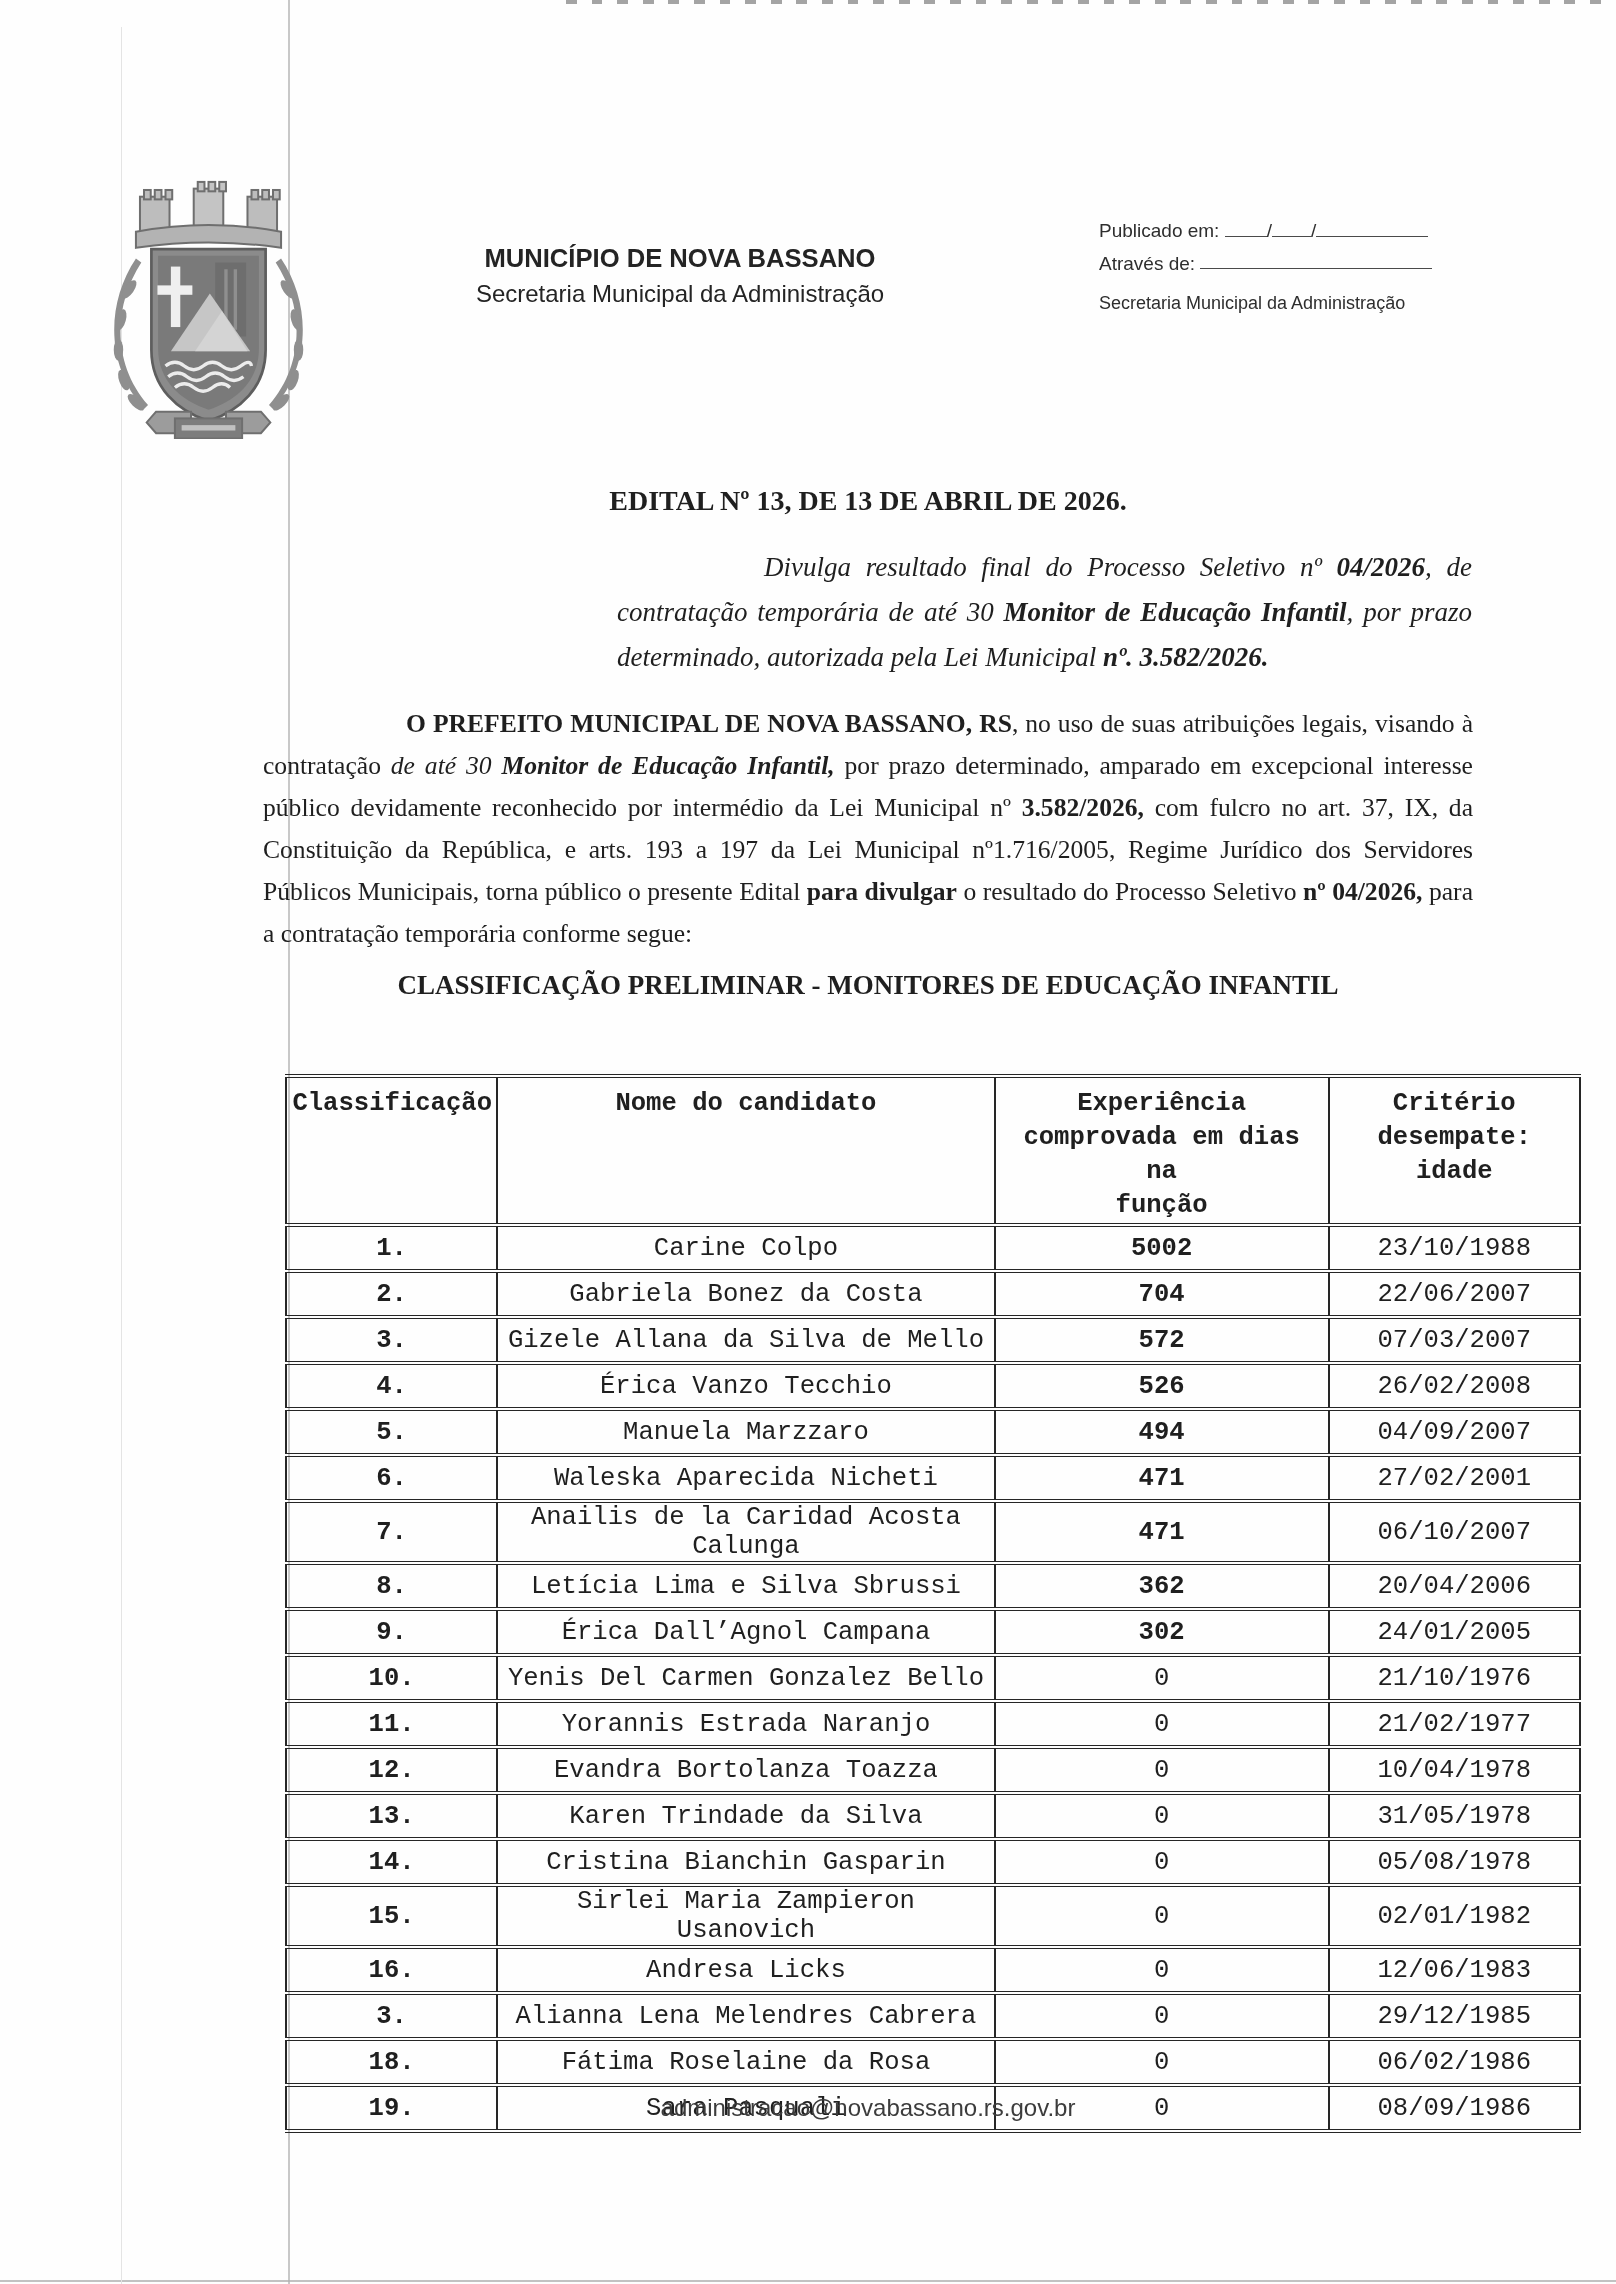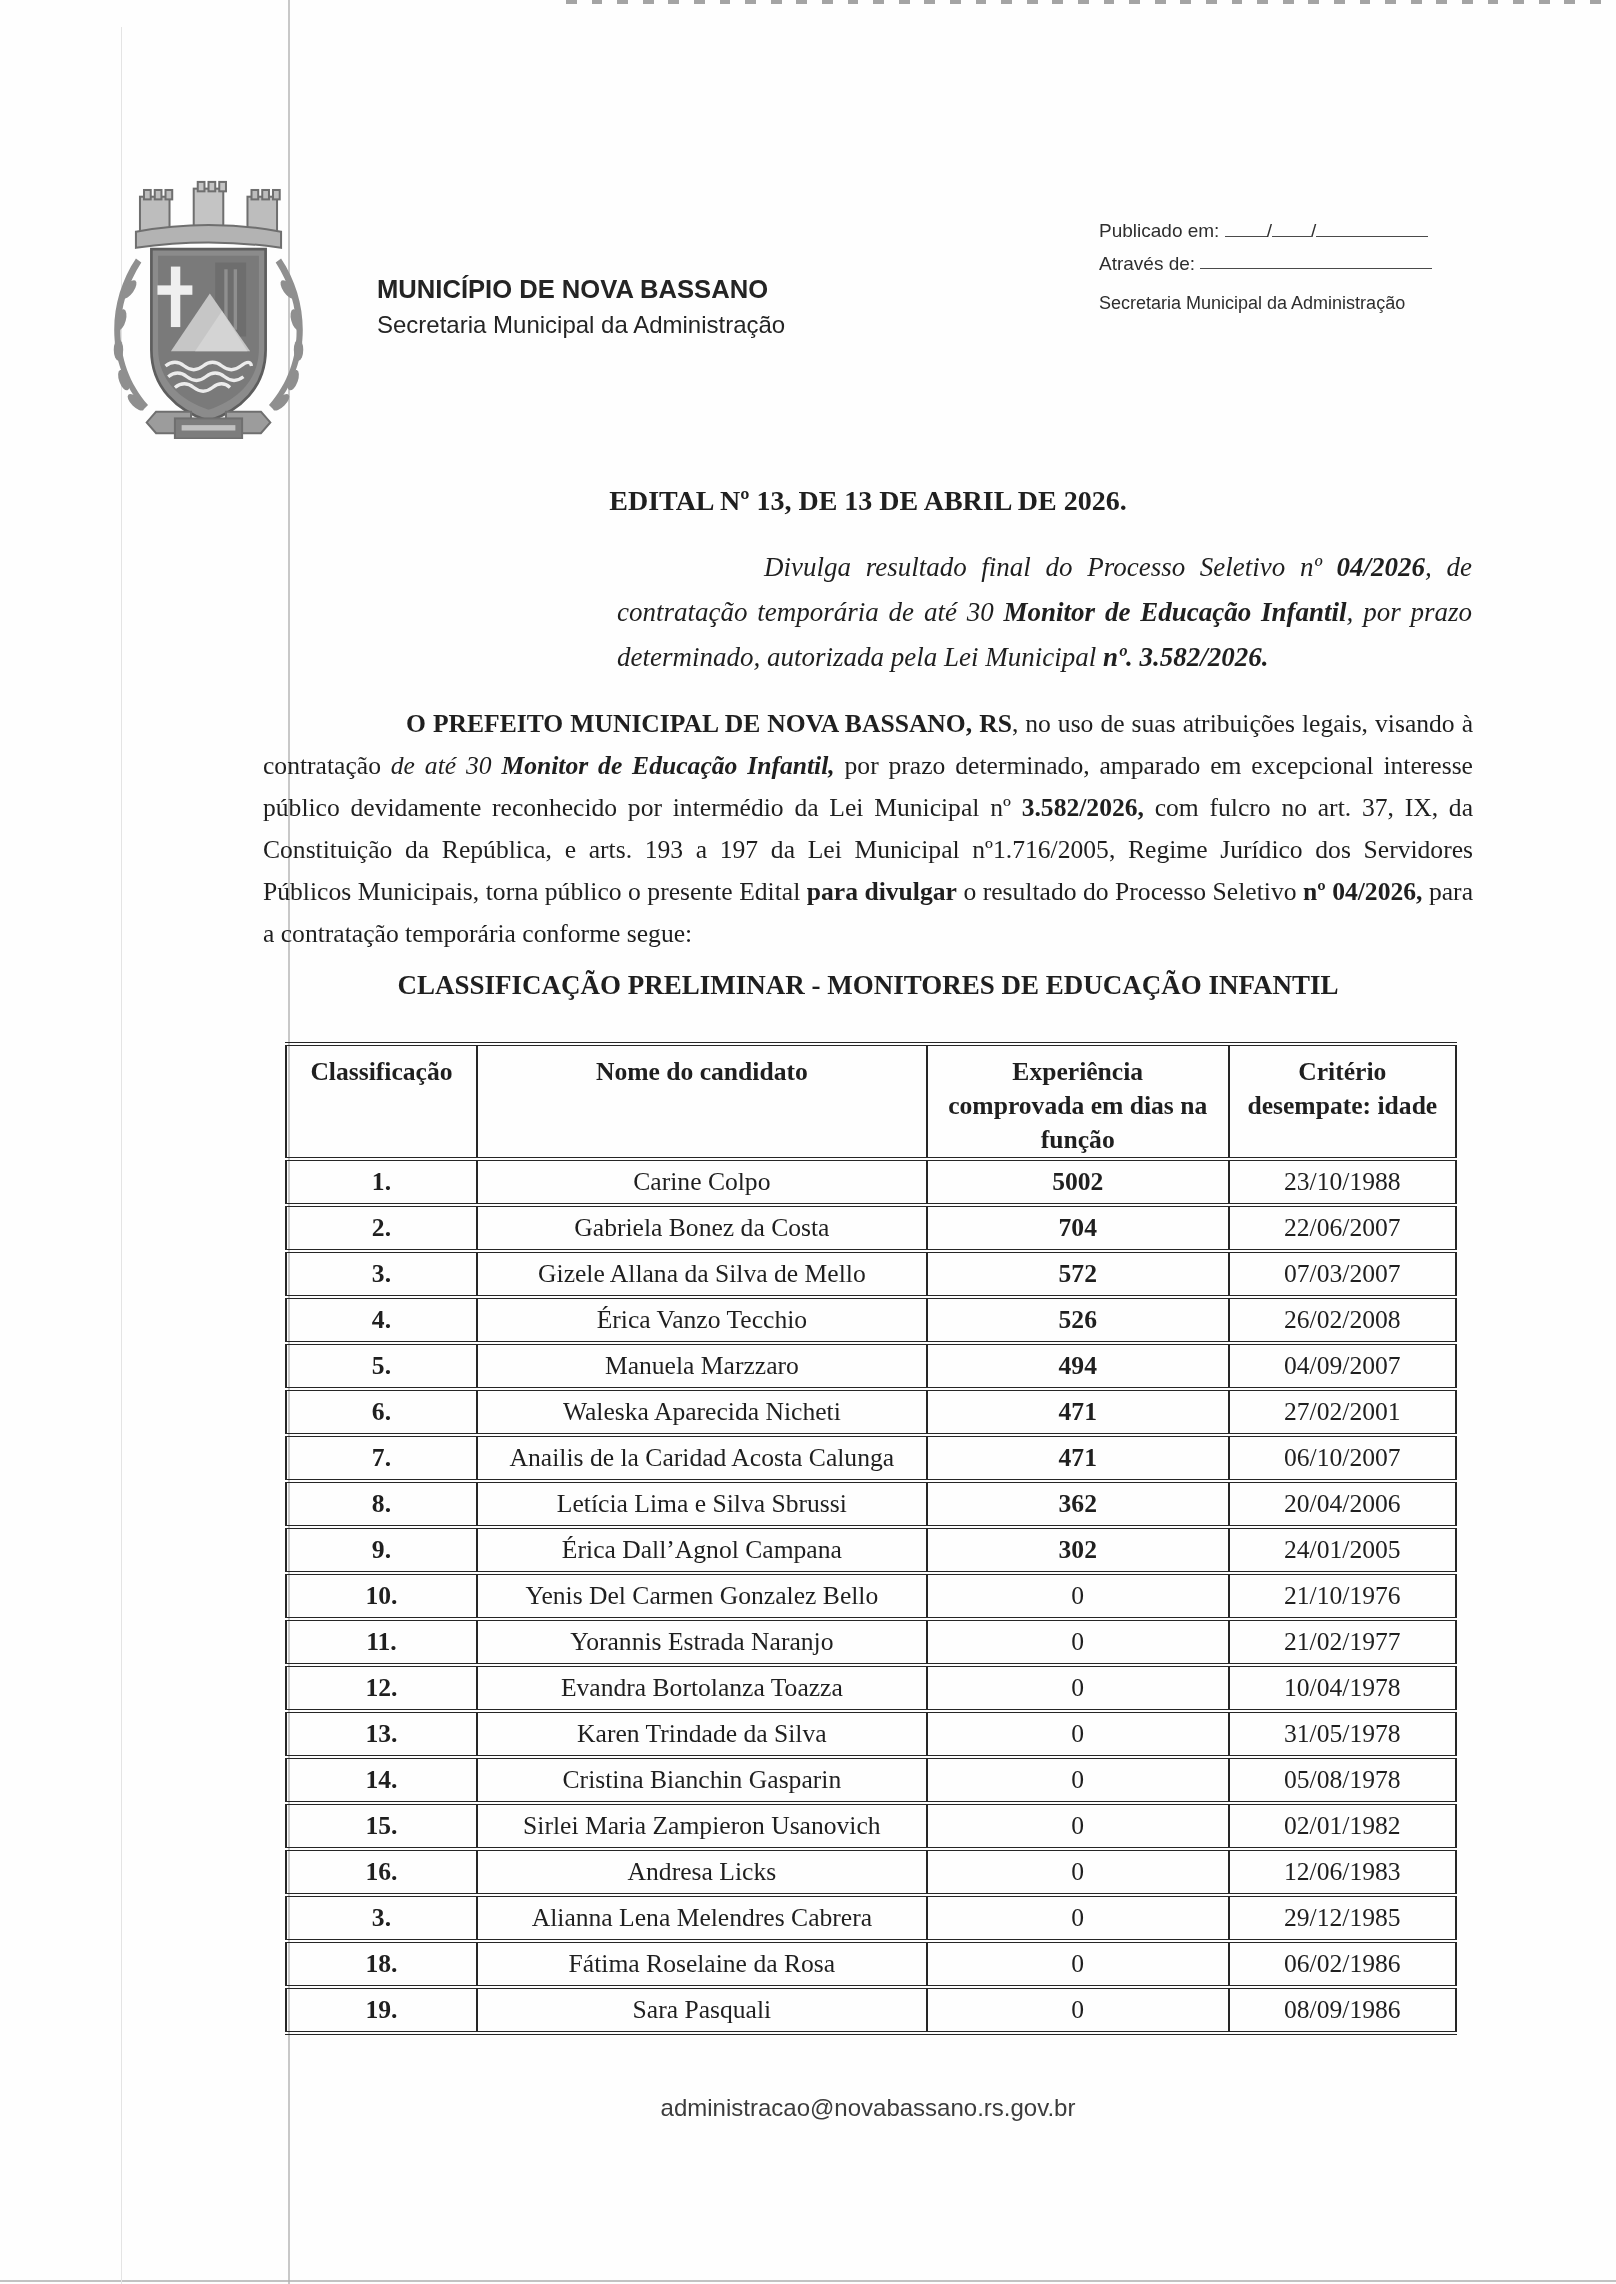--- a/index.html
+++ b/index.html
@@ -13,22 +13,22 @@
 
   
   .noise-top { position:absolute; left:566px; top:0; width:1050px; height:4px;
     background:repeating-linear-gradient(90deg,#4a4a4a 0 10.8px,transparent 10.8px 25.6px); opacity:.5; }
   .noise-bottom { position:absolute; left:0; top:2280px; width:1616px; height:2px; background:#8f8f8f; opacity:.55; }
   .fold-line { position:absolute; left:288px; top:0; width:2px; height:2284px; background:#b0b0b0; opacity:.7; }
   .edge-line { position:absolute; left:121px; top:27px; width:1.3px; height:2257px; background:#e4e4e4; }
 
   
   .logo { position:absolute; left:101px; top:160px; width:215px; height:279px; filter:blur(0.5px); }
-  .org { position:absolute; left:377px; top:244px; width:606px; text-align:left;
-    font-family:"Liberation Sans",sans-serif; color:#242424;margin-top:31px; }
+  .org { position:absolute; left:377px; top:244px; width:606px; text-align:center;
+    font-family:"Liberation Sans",sans-serif; color:#242424; }
   .org-name { font-weight:bold; font-size:25.6px; letter-spacing:0; }
   .org-sec  { font-size:24px; margin-top:6.7px; }
 
   .pub { position:absolute; left:1071px; top:218px; width:377px;
     font-family:"Liberation Sans",sans-serif; font-size:19px; color:#2e2e2e;margin-left:28px; }
   .pub-line { margin-bottom:9.4px; white-space:nowrap; }
   .blank { display:inline-block; border-bottom:1.3px solid #4a4a4a; height:17.5px; vertical-align:baseline; }
   .w-day{width:42px} .w-month{width:39px} .w-year{width:112px} .w-through{width:232px}
   .pub-sig { margin-top:19px; font-size:18px; }
 
@@ -36,22 +36,22 @@
   .title { position:absolute; left:263px; top:485px; width:1210px; text-align:center;
     font-weight:bold; font-size:28px; }
   .ementa { position:absolute; left:617px; top:545px; width:855px;
     font-size:27px; line-height:45px; text-align:justify; text-indent:147px; }
   .bodypar { position:absolute; left:263px; top:703px; width:1210px;
     font-size:25.6px; line-height:42px; text-align:justify; text-indent:143px; }
   .section-title { position:absolute; left:263px; top:970px; width:1210px; text-align:center;
     font-weight:bold; font-size:27px; }
 
   
-  .results { position:absolute; left:285px; top:1042px; width:1172px;
-    border-collapse:collapse; table-layout:fixed; border-left:2px solid #262626; border-right:2px solid #262626; }
+  .results { position:absolute; left:285px; top:1074px; width:1296px;
+    border-collapse:collapse; table-layout:fixed; border-left:2px solid #262626; border-right:2px solid #262626;font-family:Liberation Mono, monospace; }
   .results th, .results td { border-left:2px solid #262626; border-right:2px solid #262626;
     font-size:25.6px; text-align:center; box-sizing:border-box; padding:0 5.4px; }
   .results thead th { border-top:4.7px double #262626; border-bottom:4.7px double #262626;
     vertical-align:top; padding-top:9.4px; height:96px; line-height:34px;
     white-space:pre-line; font-weight:bold; }
   .results tbody td { height:46px; border-bottom:4px double #262626; }
   .c-rank { font-weight:bold; }
   .c-exp.strong { font-weight:bold;border-radius:8px; }
 
   

